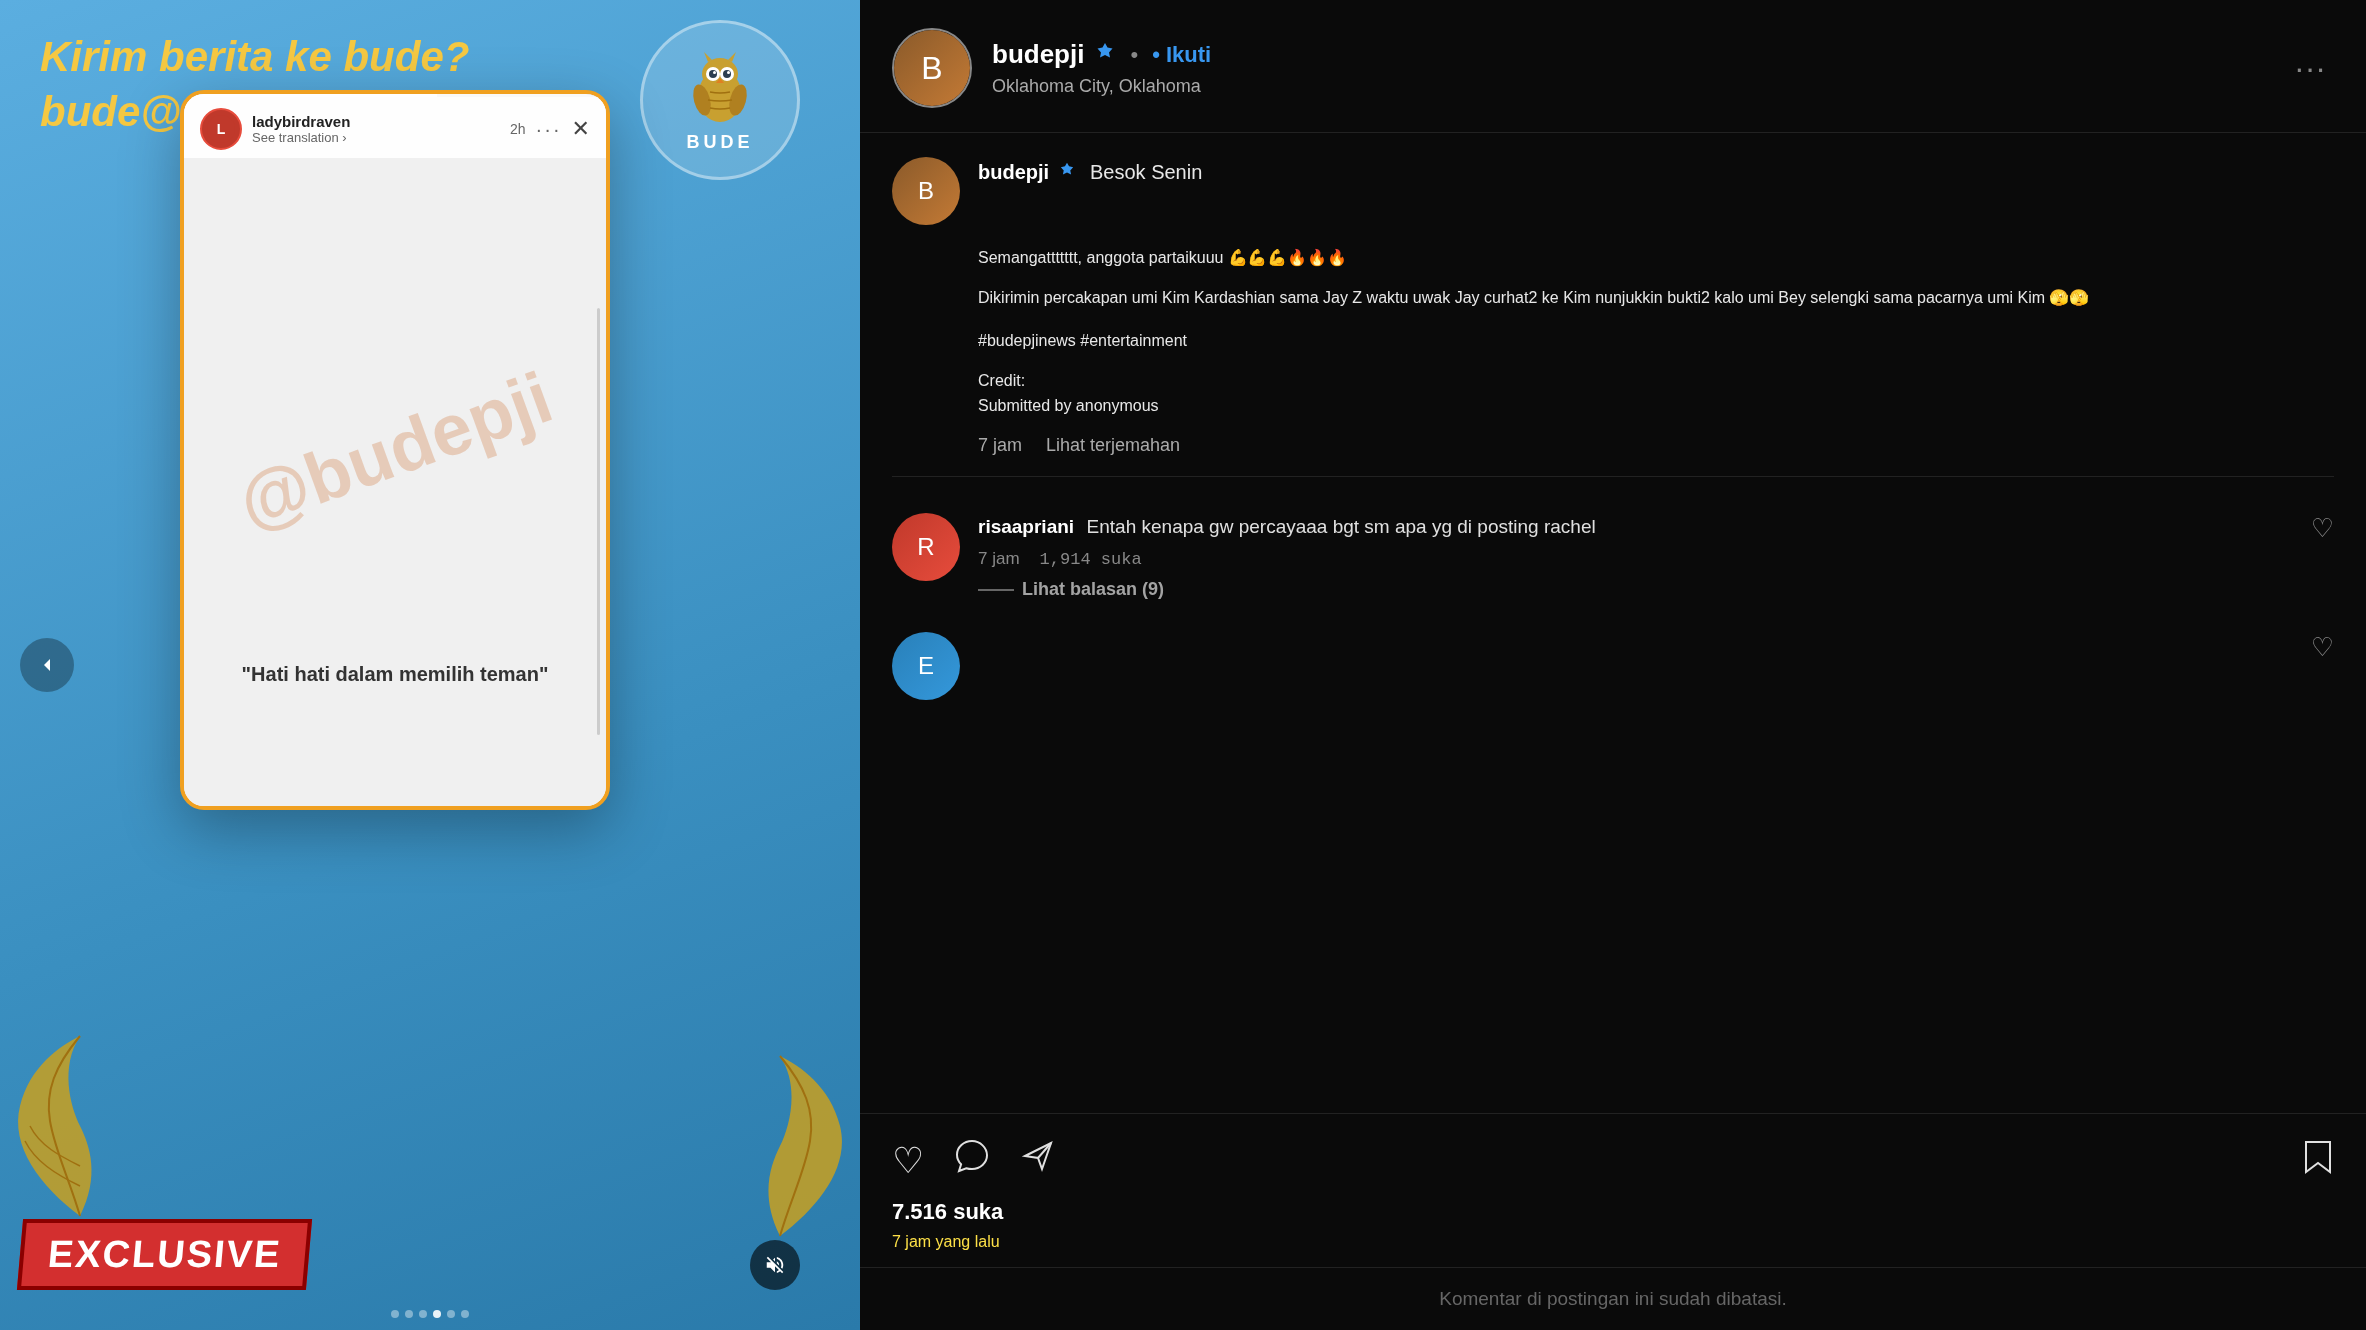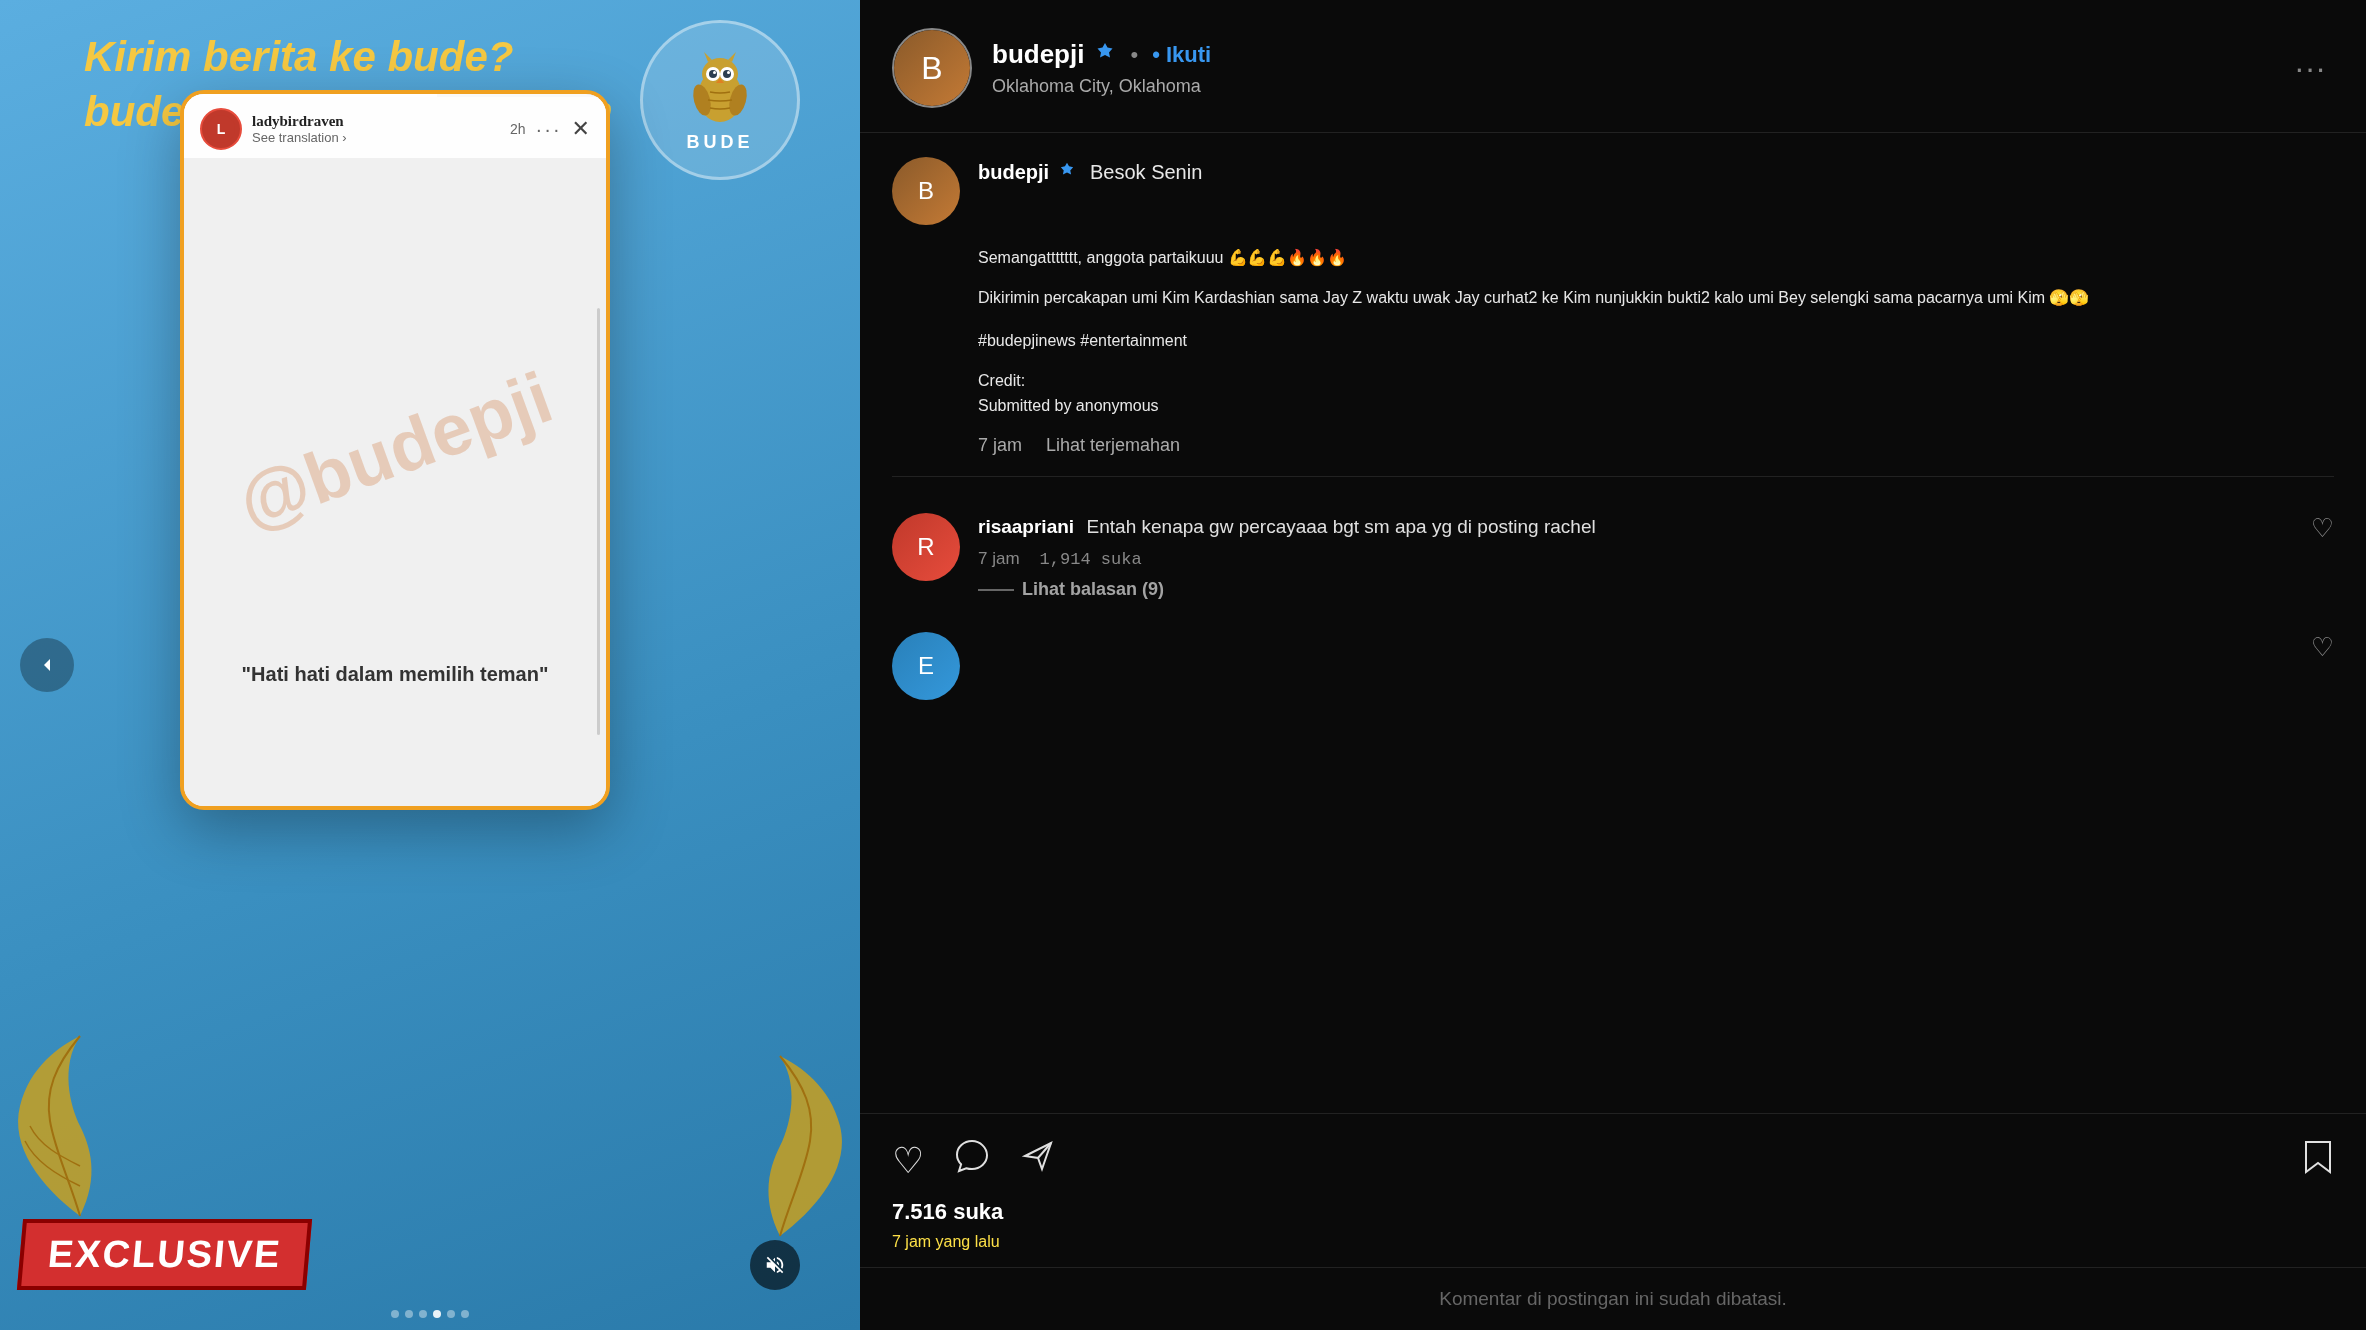--- a/index.html
+++ b/index.html
@@ -24,21 +24,20 @@
 
     .header-text {
       position: absolute;
       top: 30px;
       left: 40px;
       color: #f5c842;
       font-size: 42px;
       font-weight: 700;
       line-height: 1.3;
       font-style: italic;
-      margin-left: 44px;
     }
 
     .logo-circle {
       position: absolute;
       top: 20px;
       right: 60px;
       width: 160px;
       height: 160px;
       border-radius: 50%;
       background: rgba(255,255,255,0.15);
@@ -110,21 +109,20 @@
     }
 
     .story-user-info {
       flex: 1;
     }
 
     .story-username {
       font-size: 15px;
       font-weight: 600;
       color: #222;
-      font-family: Liberation Serif, serif;
     }
 
     .story-subtitle {
       font-size: 13px;
       color: #666;
     }
 
     .story-time {
       font-size: 14px;
       color: #666;

